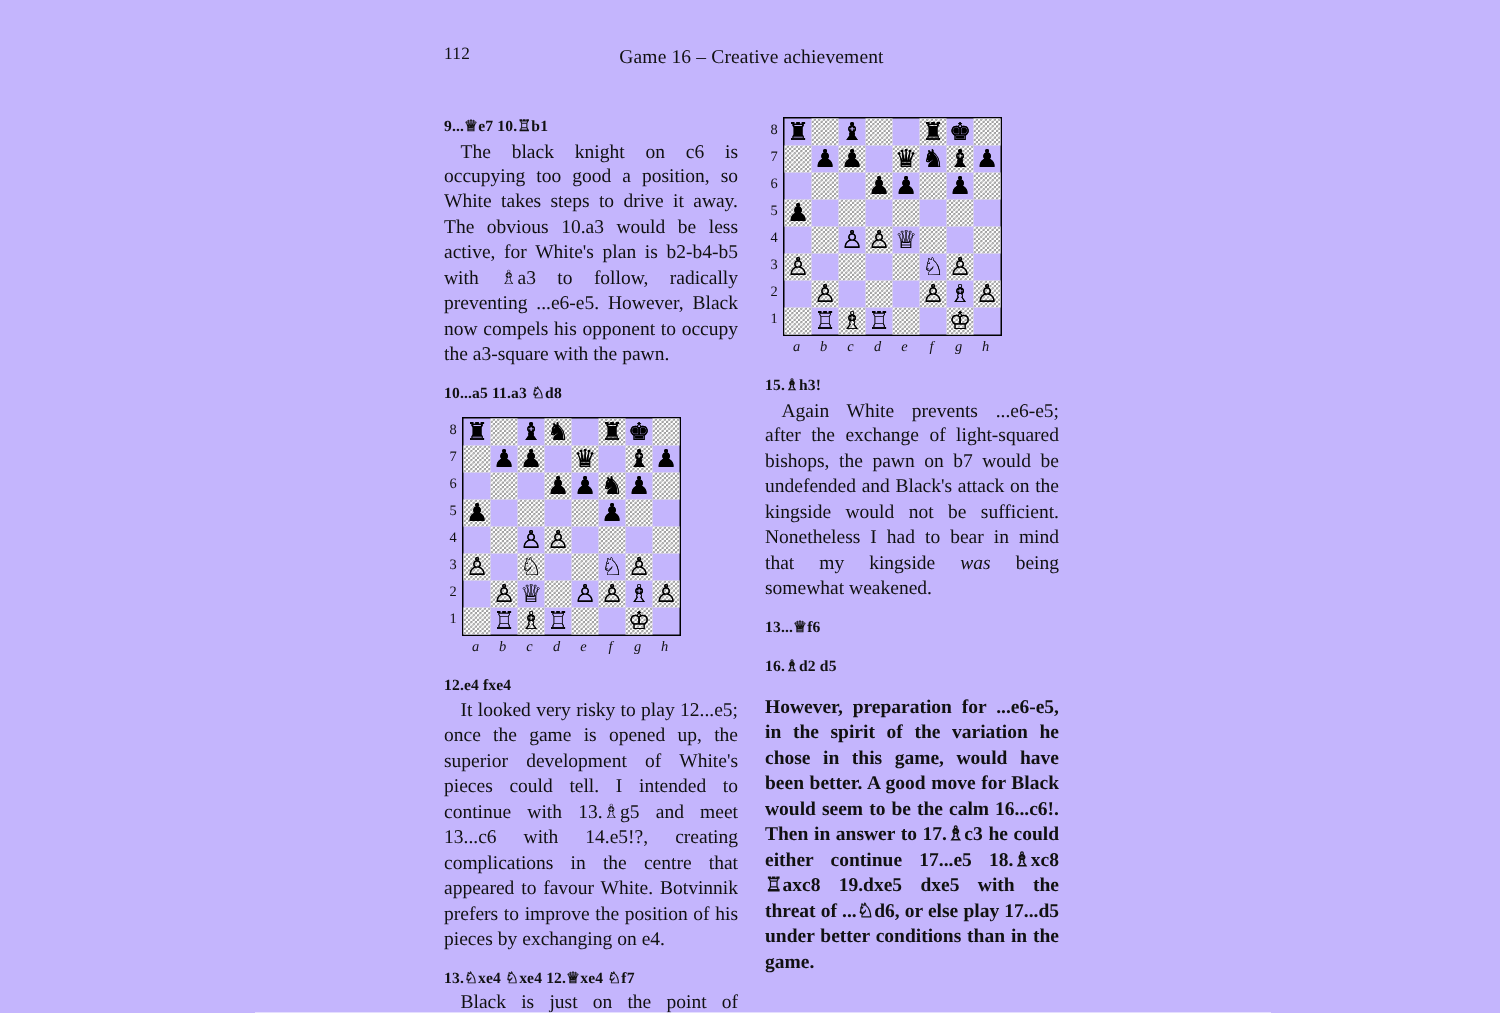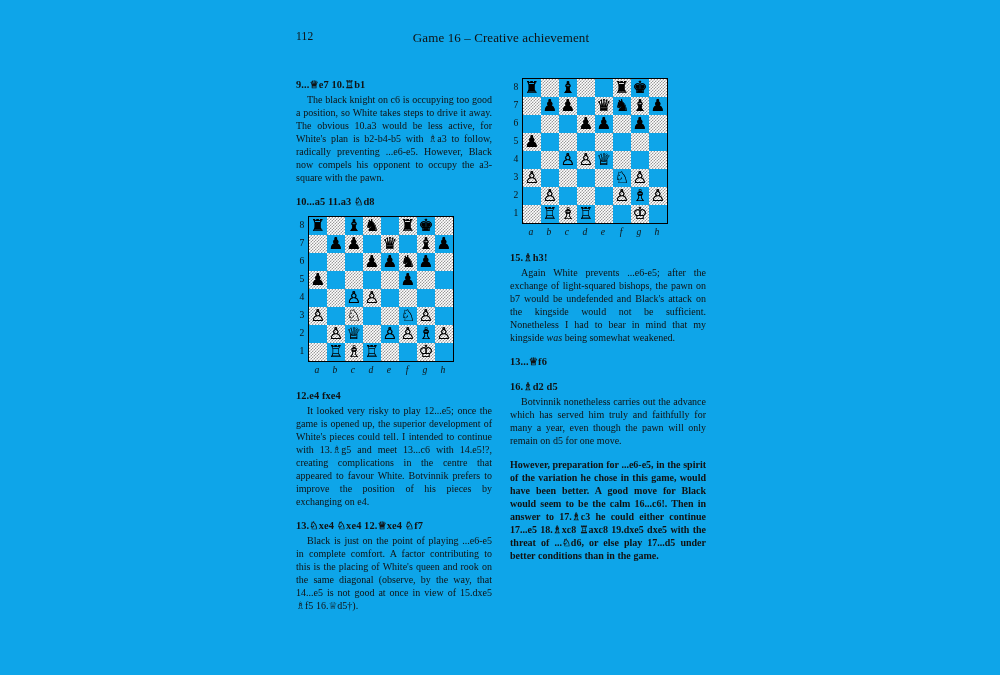--- a/index.html
+++ b/index.html
@@ -12,21 +12,21 @@
     height: 675px;
     overflow: hidden;
     font-family: "Liberation Serif", "DejaVu Serif", serif;
     color: #111111;
   }
 
   .page {
     position: relative;
     width: 1000px;
     height: 675px;
-    background: #0ea5e9;
+    background: #c4b5fd;
   }
 
   
   .runhead {
     position: absolute;
     left: 296px;
     top: 30px;
     width: 410px;
     height: 16px;
   }
@@ -64,21 +64,21 @@
 
   
   .movehead {
     font-size: 10.4px;
     font-weight: bold;
     line-height: 1.30;
     margin: 0 0 1px 0;
     letter-spacing: .1px;
   }
   p.body {
-    font-size: 10px;
+    font-size: 13px;
     line-height: 1.305;
     text-align: justify;
     margin: 0;
     text-indent: 11px;
     letter-spacing: 0px;
     word-spacing: .1px;
     -webkit-hyphens: none;
     hyphens: none;
   }
   p.body.noindent { text-indent: 0; font-weight: bold; }
@@ -505,21 +505,20 @@
       <div class="movehead">15.♗h3!</div>
       <p class="body">
         <span>Again White prevents ...e6-e5; after the exchange of light-squared bishops, the pawn on b7 would be undefended and Black's attack on the kingside would not be sufficient. Nonetheless I had to bear in mind that my kingside </span><i>was</i><span> being somewhat weakened.</span>
       </p>
 
       <div class="gap-m"></div>
       <div class="movehead">13...♕f6</div>
 
       <div class="gap-m"></div>
       <div class="movehead">16.♗d2 d5</div>
-      <p class="body">Botvinnik nonetheless carries out the advance which has served him truly and faithfully for many a year, even though the pawn will only remain on d5 for one move.</p>
 
       <div class="gap-m"></div>
       <p class="body noindent">However, preparation for ...e6-e5, in the spirit of the variation he chose in this game, would have been better. A good move for Black would seem to be the calm 16...c6!. Then in answer to 17.♗c3 he could either continue 17...e5 18.♗xc8 ♖axc8 19.dxe5 dxe5 with the threat of ...♘d6, or else play 17...d5 under better conditions than in the game.</p>
 
       <div class="gap-m"></div>
 
     </div>
 
   </div>
 </div>

